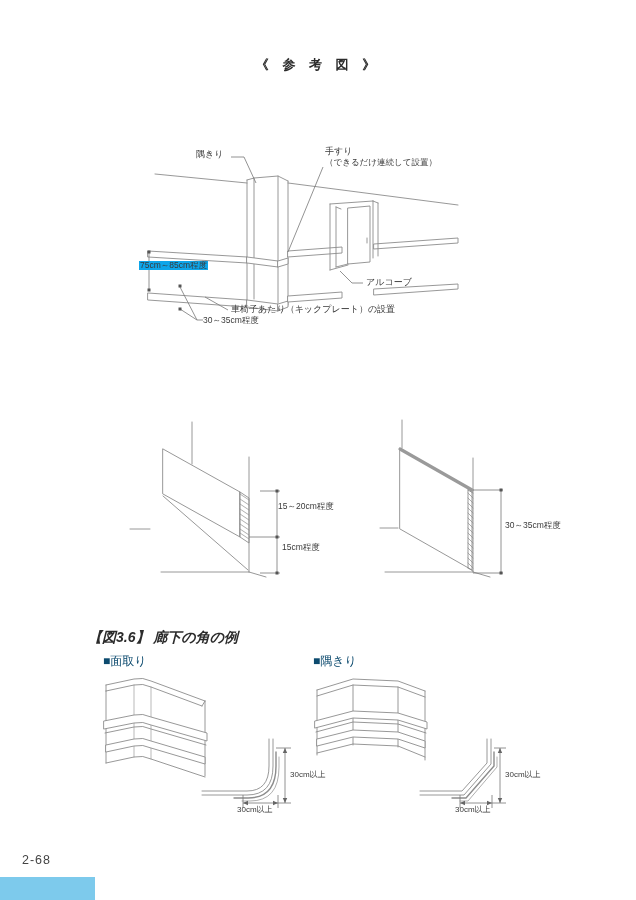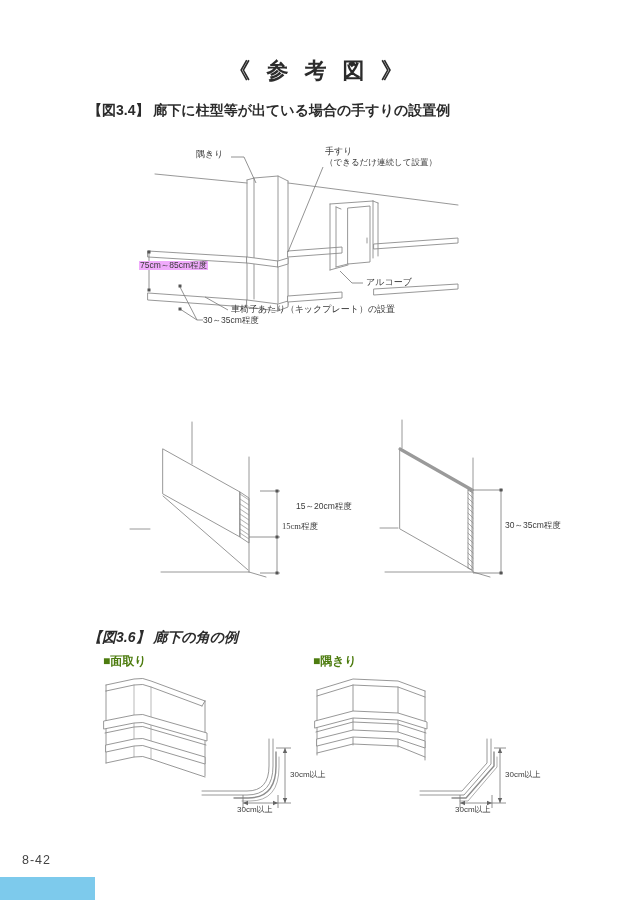--- a/index.html
+++ b/index.html
@@ -3,28 +3,28 @@
 <meta charset="utf-8">
 <style>
   html,body{margin:0;padding:0;background:#e8e8e8;}
   .page{
     position:relative;width:636px;height:900px;margin:0 auto;background:#ffffff;
     font-family:"Liberation Sans","DejaVu Sans",sans-serif;color:#333;overflow:hidden;
   }
   .abs{position:absolute;white-space:nowrap;}
   .doc-title{
     left:0;top:56px;width:636px;text-align:center;
-    font-size:22px;font-weight:bold;letter-spacing:5px;color:#2b2b2b;
+    font-size:13px;font-weight:bold;letter-spacing:5px;color:#2b2b2b;
   }
   .fig-caption{font-size:14px;font-weight:bold;color:#2b2b2b;}
-  .sub-head{font-size:12px;font-weight:bold;color:#4d7c0f;}
+  .sub-head{font-size:12px;font-weight:normal;color:#0c4a6e;}
   .lbl{font-size:9px;color:#3a3a3a;line-height:1.1;}
   .lbl.small{font-size:8.5px;}
   .lbl.tiny{font-size:8px;}
-  .lbl.onwhite{background:#f0abfc;padding:0 1px;}
+  .lbl.onwhite{background:#0ea5e9;padding:0 1px;}
   svg.art{position:absolute;left:0;top:0;}
   .footer-num{left:22px;top:853px;font-size:12.5px;letter-spacing:1px;color:#444;}
   .footer-bar{left:0;top:877px;width:95px;height:23px;background:#7DCAEC;}
 </style>
 </head>
 <body>
 
 <div class="page">
 
   <svg class="art" width="636" height="900" viewBox="0 0 636 900">
@@ -142,37 +142,36 @@
       <path d="M494,748 H506 M460,795 V808 M492,795 V808 M460,803 H506 M500,748 V803"></path>
     </g>
     <path fill="#666" stroke="none" d="M285,748 l-2.2,5 h4.4 Z  M285,803 l-2.2,-5 h4.4 Z
              M243,803 l5,-2.2 v4.4 Z  M278,803 l-5,-2.2 v4.4 Z
              M500,748 l-2.2,5 h4.4 Z  M500,803 l-2.2,-5 h4.4 Z
              M460,803 l5,-2.2 v4.4 Z  M492,803 l-5,-2.2 v4.4 Z"></path>
   </svg>
 
   <div class="abs doc-title">《 参 考 図 》</div>
 
-  <div class="abs fig-caption" style="left:88px;top:102px;">【図3.4】 廊下に柱型等が出ている場合の手すりの設置例</div>
 
   <div class="abs lbl" style="left:196px;top:150px;text-align:center;">隅きり</div>
   <div class="abs lbl" style="left:325px;top:147px;">手すり</div>
   <div class="abs lbl small" style="left:325px;top:158px;">（できるだけ連続して設置）</div>
   <div class="abs lbl" style="left:366px;top:278px;">アルコーブ</div>
   <div class="abs lbl" style="left:231px;top:305px;">車椅子あたり（キックプレート）の設置</div>
   <div class="abs lbl small onwhite" style="left:139px;top:261px;">75cm～85cm程度</div>
   <div class="abs lbl small" style="left:203px;top:316px;">30～35cm程度</div>
 
-  <div class="abs lbl small" style="left:296px;top:502px;">15～20cm程度</div>
-  <div class="abs lbl small" style="left:282px;top:522px;font-family:Liberation Serif, serif;">15cm程度</div>
+  <div class="abs lbl small" style="left:278px;top:502px;">15～20cm程度</div>
+  <div class="abs lbl small" style="left:282px;top:543px;">15cm程度</div>
   <div class="abs lbl small" style="left:505px;top:521px;">30～35cm程度</div>
 
   <div class="abs fig-caption" style="left:88px;top:629px;font-style:italic;">【図3.6】 廊下の角の例</div>
   <div class="abs sub-head" style="left:103px;top:653px;">■面取り</div>
   <div class="abs sub-head" style="left:313px;top:653px;">■隅きり</div>
   <div class="abs lbl tiny" style="left:290px;top:771px;">30cm以上</div>
   <div class="abs lbl tiny" style="left:237px;top:806px;">30cm以上</div>
   <div class="abs lbl tiny" style="left:505px;top:771px;">30cm以上</div>
   <div class="abs lbl tiny" style="left:455px;top:806px;">30cm以上</div>
 
-  <div class="abs footer-num">8-42</div>
+  <div class="abs footer-num">2-68</div>
   <div class="abs footer-bar"></div>
 </div>
 
 </body></html>

